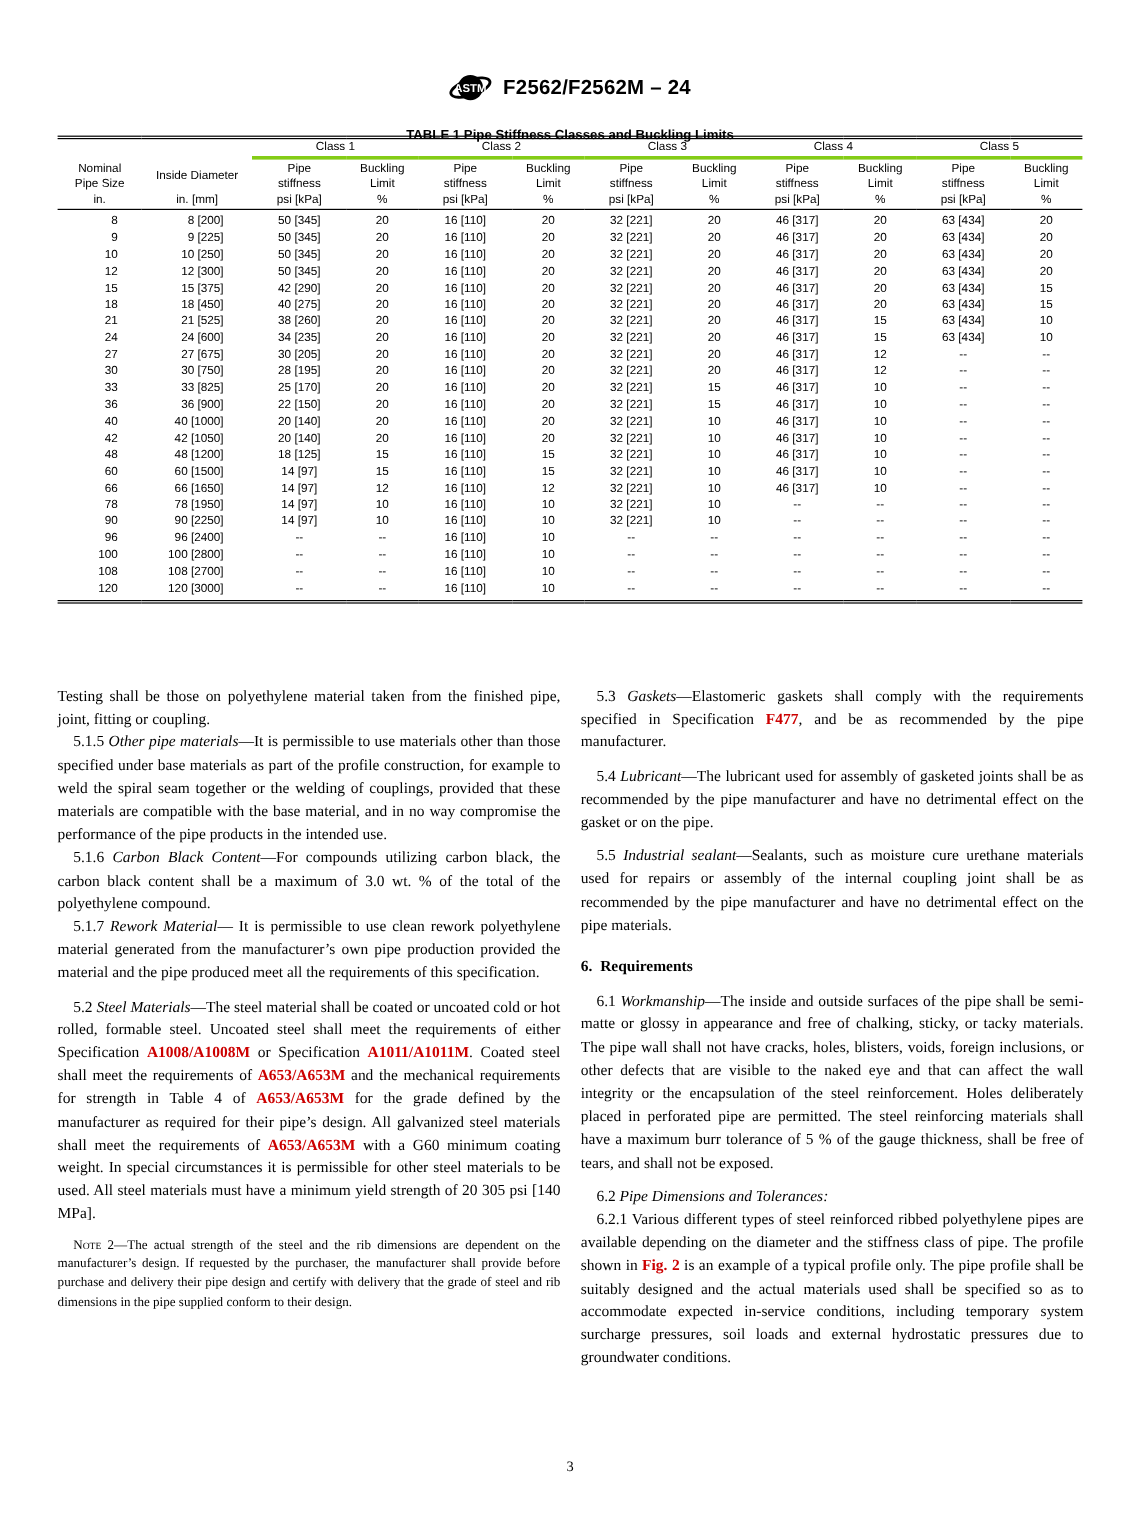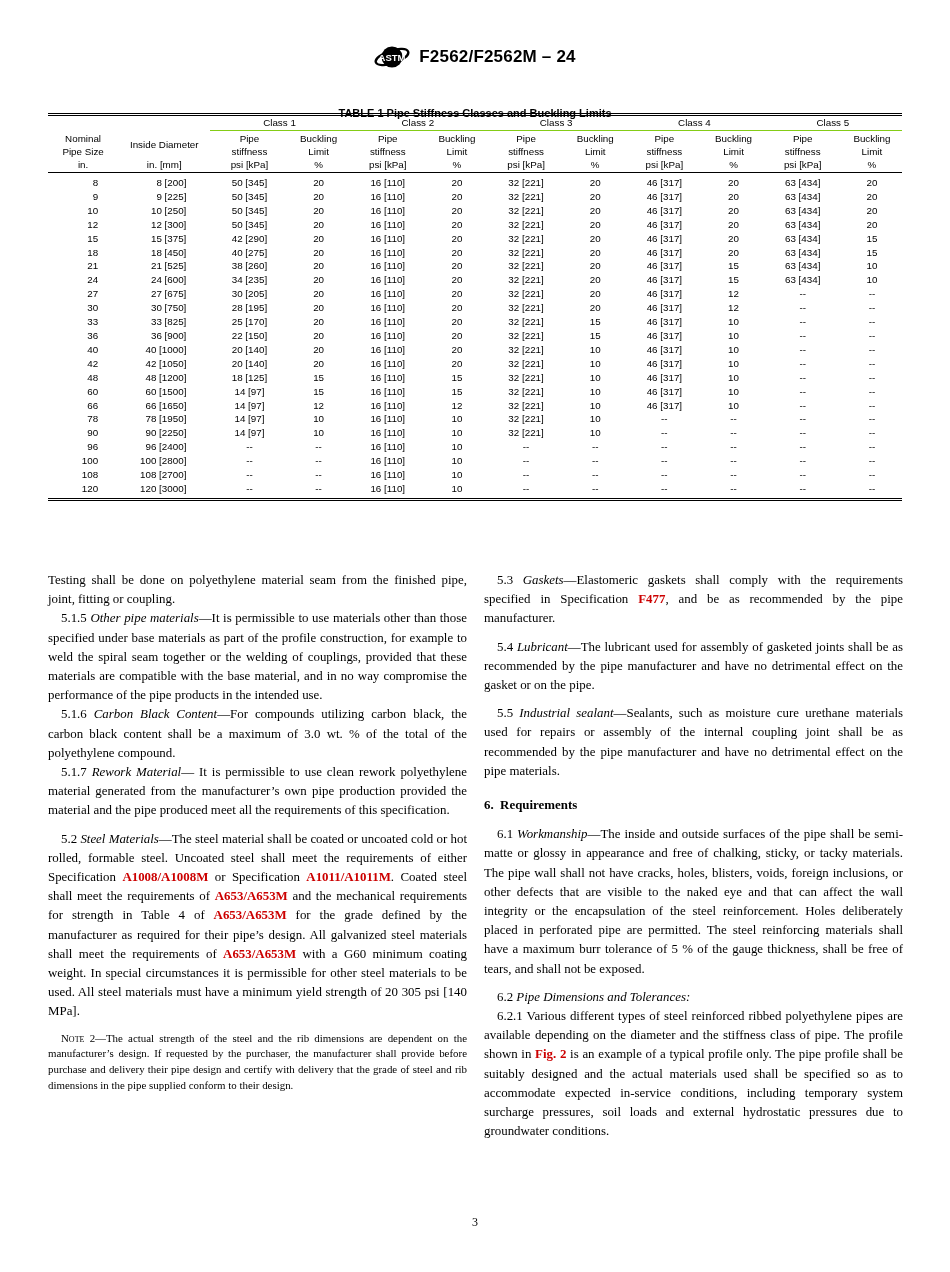--- a/index.html
+++ b/index.html
@@ -3,42 +3,42 @@
 <meta charset="utf-8">
 <style>
   html,body { margin:0; padding:0; background:#ffffff; }
   .page {
     position:relative; width:950px; height:1272px; margin:0 auto;
     background:#fff; color:#000; overflow:hidden;
     font-family:"Liberation Serif", serif;
   }
   
   .doc-header {
-    position:absolute; top:42px; left:0; width:100%;
+    position:absolute; top:58px; left:0; width:100%;
     display:flex; justify-content:center; align-items:center; gap:9px;
   }
   .doc-code {
     font-family:"Liberation Sans", sans-serif;
     font-weight:bold; font-size:17px; letter-spacing:.2px;
   }
   .logo { display:inline-flex; }
   
   .table-title {
     position:absolute; top:107px; left:0; width:100%; text-align:center;
     font-family:"Liberation Sans", sans-serif; font-size:11px; font-weight:bold;
   }
   table.stiffness-table {
     position:absolute; left:48px; top:113px; width:854px;
     border-collapse:collapse; table-layout:fixed;
     font-family:"Liberation Sans", sans-serif; font-size:9.8px; color:#000;
     border-top:3px double #000; border-bottom:3px double #000;
   }
   .stiffness-table th, .stiffness-table td { padding:0; font-weight:normal; }
   .class-row th { height:14px; line-height:14px; text-align:center; }
-  .class-row th.spanner { border-bottom:1px solid #84cc16; }
+  .class-row th.spanner { border-bottom:3px solid #84cc16; }
   .head-row th { border-bottom:1px solid #000; text-align:center; vertical-align:bottom; padding-bottom:1px; }
   .head-row .hlabel { height:27px; display:flex; flex-direction:column; justify-content:center; }
   .head-row .hlabel div { line-height:13px; }
   .head-row .unit { line-height:13px; }
   .stiffness-table tbody td { height:13.9px; line-height:13.9px; text-align:center; }
   .stiffness-table tbody tr:first-child td { padding-top:3px; }
   .stiffness-table tbody tr:last-child td { padding-bottom:2px; }
   .stiffness-table td.c1 { text-align:right; padding-right:20px; }
   .stiffness-table td.c2 { text-align:right; padding-right:24px; }
   
@@ -510,21 +510,21 @@
           <td>--</td>
           <td>--</td>
           <td>--</td>
           <td>--</td>
           <td>--</td>
         </tr>
       </tbody>
     </table>
 
   <div class="col left">
-      <p class="">Testing shall be done on polyethylene material seam from the finished pipe, joint, fitting or coupling.</p>
+      <p class="">Testing shall be those on polyethylene material taken from the finished pipe, joint, fitting or coupling.</p>
       <p class="indent">5.1.5 <span class="it">Other pipe materials</span>—It is permissible to use materials other than those specified under base materials as part of the profile construction, for example to weld the spiral seam together or the welding of couplings, provided that these materials are compatible with the base material, and in no way compromise the performance of the pipe products in the intended use.</p>
       <p class="indent">5.1.6 <span class="it">Carbon Black Content</span>—For compounds utilizing carbon black, the carbon black content shall be a maximum of 3.0 wt. % of the total of the polyethylene compound.</p>
       <p class="indent">5.1.7 <span class="it">Rework Material</span>— It is permissible to use clean rework polyethylene material generated from the manufacturer’s own pipe production provided the material and the pipe produced meet all the requirements of this specification.</p>
       <p class="indent sp">5.2 <span class="it">Steel Materials</span>—The steel material shall be coated or uncoated cold or hot rolled, formable steel. Uncoated steel shall meet the requirements of either Specification <a class="link" href="#">A1008/A1008M</a> or Specification <a class="link" href="#">A1011/A1011M</a>. Coated steel shall meet the requirements of <a class="link" href="#">A653/A653M</a> and the mechanical requirements for strength in Table 4 of <a class="link" href="#">A653/A653M</a> for the grade defined by the manufacturer as required for their pipe’s design. All galvanized steel materials shall meet the requirements of <a class="link" href="#">A653/A653M</a> with a G60 minimum coating weight. In special circumstances it is permissible for other steel materials to be used. All steel materials must have a minimum yield strength of 20 305 psi [140 MPa].</p>
       <p class="note indent sp"><span class="sc">Note</span> 2—The actual strength of the steel and the rib dimensions are dependent on the manufacturer’s design. If requested by the purchaser, the manufacturer shall provide before purchase and delivery their pipe design and certify with delivery that the grade of steel and rib dimensions in the pipe supplied conform to their design.</p>
     </div>
   <div class="col right">
       <p class="indent">5.3 <span class="it">Gaskets</span>—Elastomeric gaskets shall comply with the requirements specified in Specification <a class="link" href="#">F477</a>, and be as recommended by the pipe manufacturer.</p>
       <p class="indent sp">5.4 <span class="it">Lubricant</span>—The lubricant used for assembly of gasketed joints shall be as recommended by the pipe manufacturer and have no detrimental effect on the gasket or on the pipe.</p>
       <p class="indent sp">5.5 <span class="it">Industrial sealant</span>—Sealants, such as moisture cure urethane materials used for repairs or assembly of the internal coupling joint shall be as recommended by the pipe manufacturer and have no detrimental effect on the pipe materials.</p>

